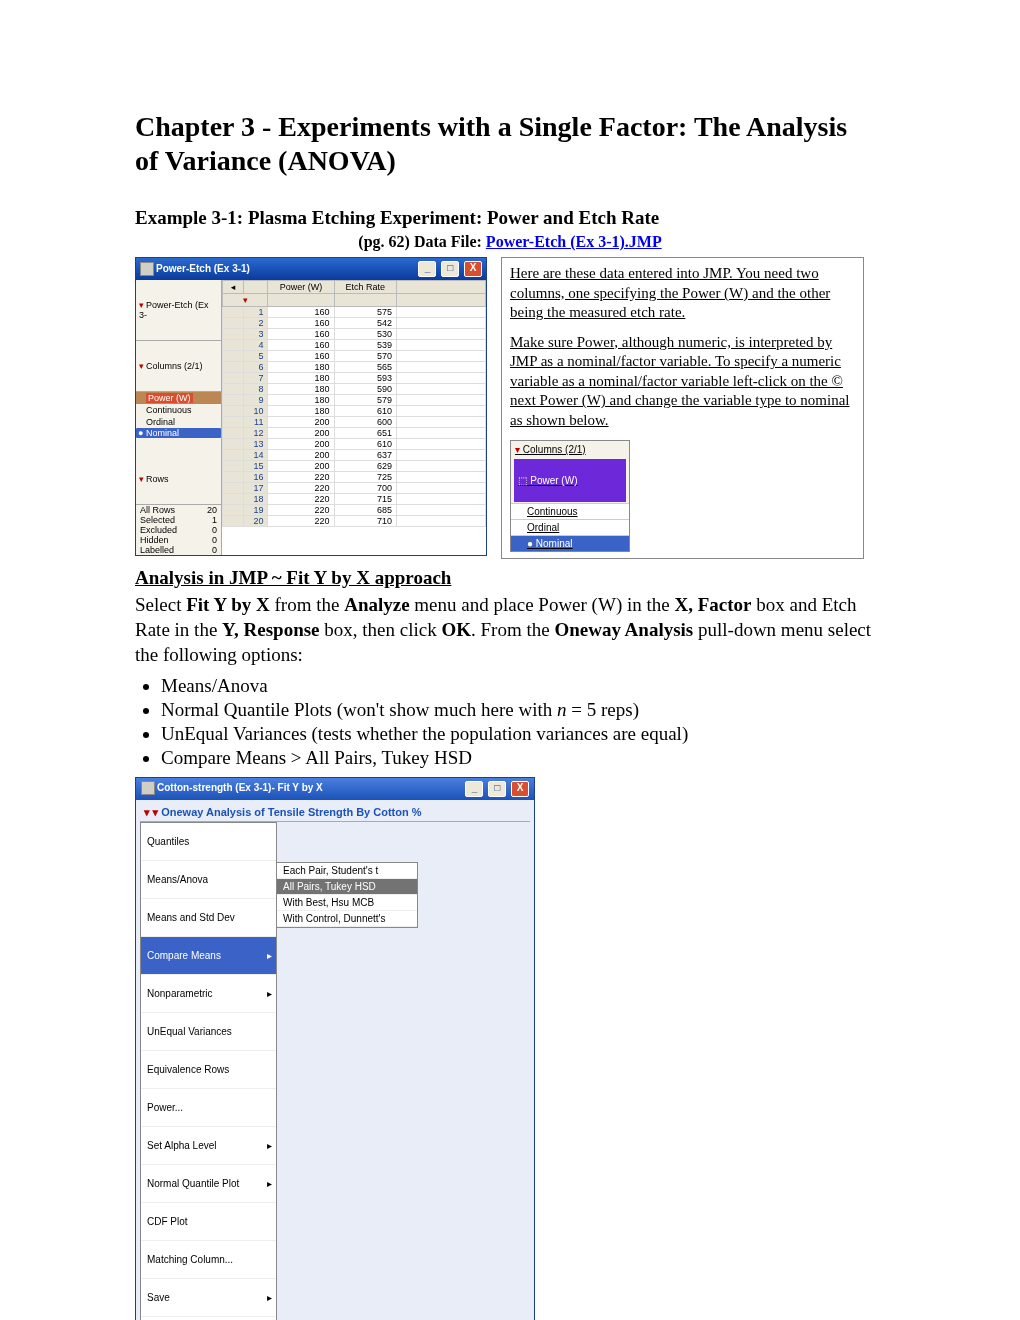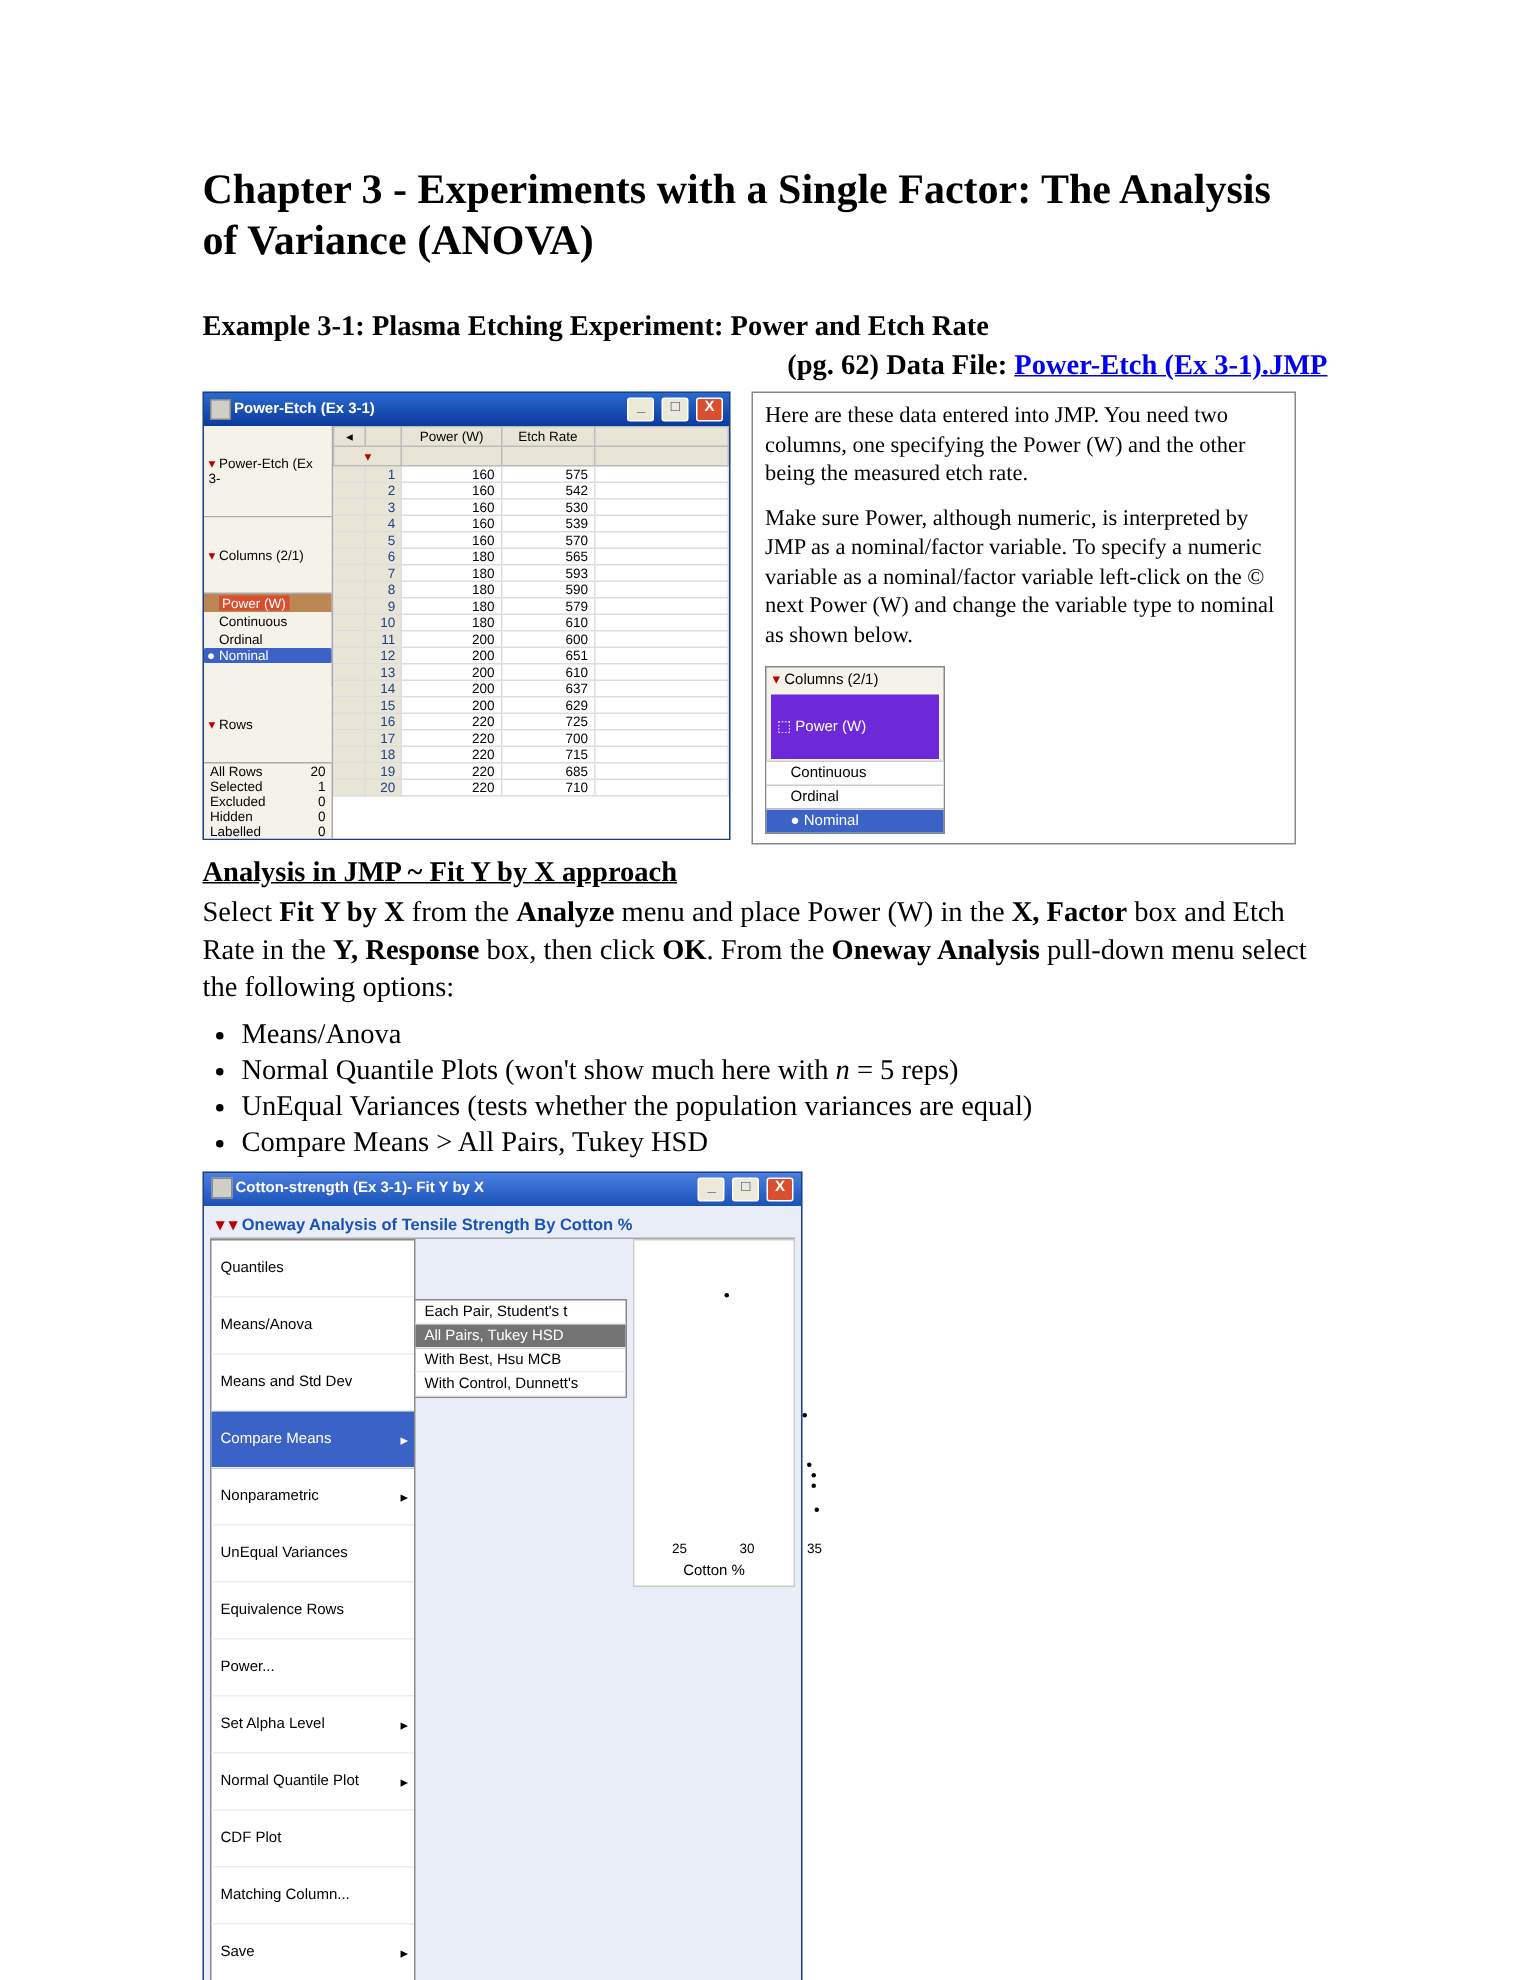--- a/index.html
+++ b/index.html
@@ -1,22 +1,22 @@
 <!DOCTYPE html>
 <html><head>
 <meta charset="utf-8">
 <style>
   body { margin:0; background:#fff; font-family:"Times New Roman", serif; color:#000; width:1020px; }
   .page { padding:110px 135px 50px 135px; }
   h1 { font-size:28px; font-weight:bold; margin:0 15px 30px 0; line-height:1.2; }
   h2 { font-size:19px; font-weight:bold; margin:0 0 4px 0; }
-  .subline { font-size:19px; font-weight:bold; text-align:right; margin-bottom:6px; }
+  .subline { font-size:16px; font-weight:bold; text-align:center; margin-bottom:6px; }
   .subline a { color:#0000EE; text-decoration:underline; }
   .twocol { display:flex; gap:14px; align-items:flex-start; }
-  .rightcol { border:1px solid #888; padding:6px 8px; font-size:15px; line-height:1.3; width:345px; }
+  .rightcol { border:1px solid #888; padding:6px 8px; font-size:15px; line-height:1.3; width:345px;text-decoration:underline; }
   .rightcol p { margin:0 0 10px 0; }
   .jmpwin { font-family:Verdana,Arial,sans-serif; font-size:10px; background:#ece9d8; border:1px solid #1b3f8b; width:350px; }
   .jmptitle { background:linear-gradient(#2a6ad0,#0a3a9c); color:#fff; padding:3px 4px; display:flex; align-items:center; justify-content:space-between; font-weight:bold; }
   .winbtns span { display:inline-block; width:16px; height:14px; background:#ece9d8; border:1px solid #fff; border-radius:2px; margin-left:2px; text-align:center; color:#1b3f8b; font-weight:bold; line-height:12px; }
   .winbtns .closebtn { background:#d84e2f; color:#fff; border:1px solid #fff; }
   .jmpbody { display:flex; height:275px; }
   .jmpleft { width:85px; background:#f5f3e9; border-right:1px solid #aaa; display:flex; flex-direction:column; }
   .panelhead { font-size:9px; padding:20px 3px; border-bottom:1px solid #aaa; background:#f5f3e9; }
   .panelhead .tri { color:#b00; }
   .subitems { font-size:9px; padding:1px 4px 1px 10px; }
@@ -325,30 +325,18 @@
             <div class="arrow">Save</div>
             <div class="arrow">Display Options</div>
             <div class="arrow">Script</div>
           </div>
         <div class="menu2" id="menu2">
             <div>Each Pair, Student's t</div>
             <div class="sel">All Pairs, Tukey HSD</div>
             <div>With Best, Hsu MCB</div>
             <div>With Control, Dunnett's</div>
           </div>
-        <div class="plotarea">
-          <span class="dot" style="left:60px;top:35px"></span>
-          <span class="dot" style="left:112px;top:115px"></span>
-          <span class="dot" style="left:115px;top:148px"></span>
-          <span class="dot" style="left:118px;top:155px"></span>
-          <span class="dot" style="left:118px;top:162px"></span>
-          <span class="dot" style="left:120px;top:178px"></span>
-          <span class="tick" style="left:25px">25</span>
-          <span class="tick" style="left:70px">30</span>
-          <span class="tick" style="left:115px">35</span>
-          <div class="xlabel">Cotton %</div>
-        </div>
       </div>
     </div>
   </div>
 
   <div class="pagenum">1</div>
 </div>
 
 </body></html>

